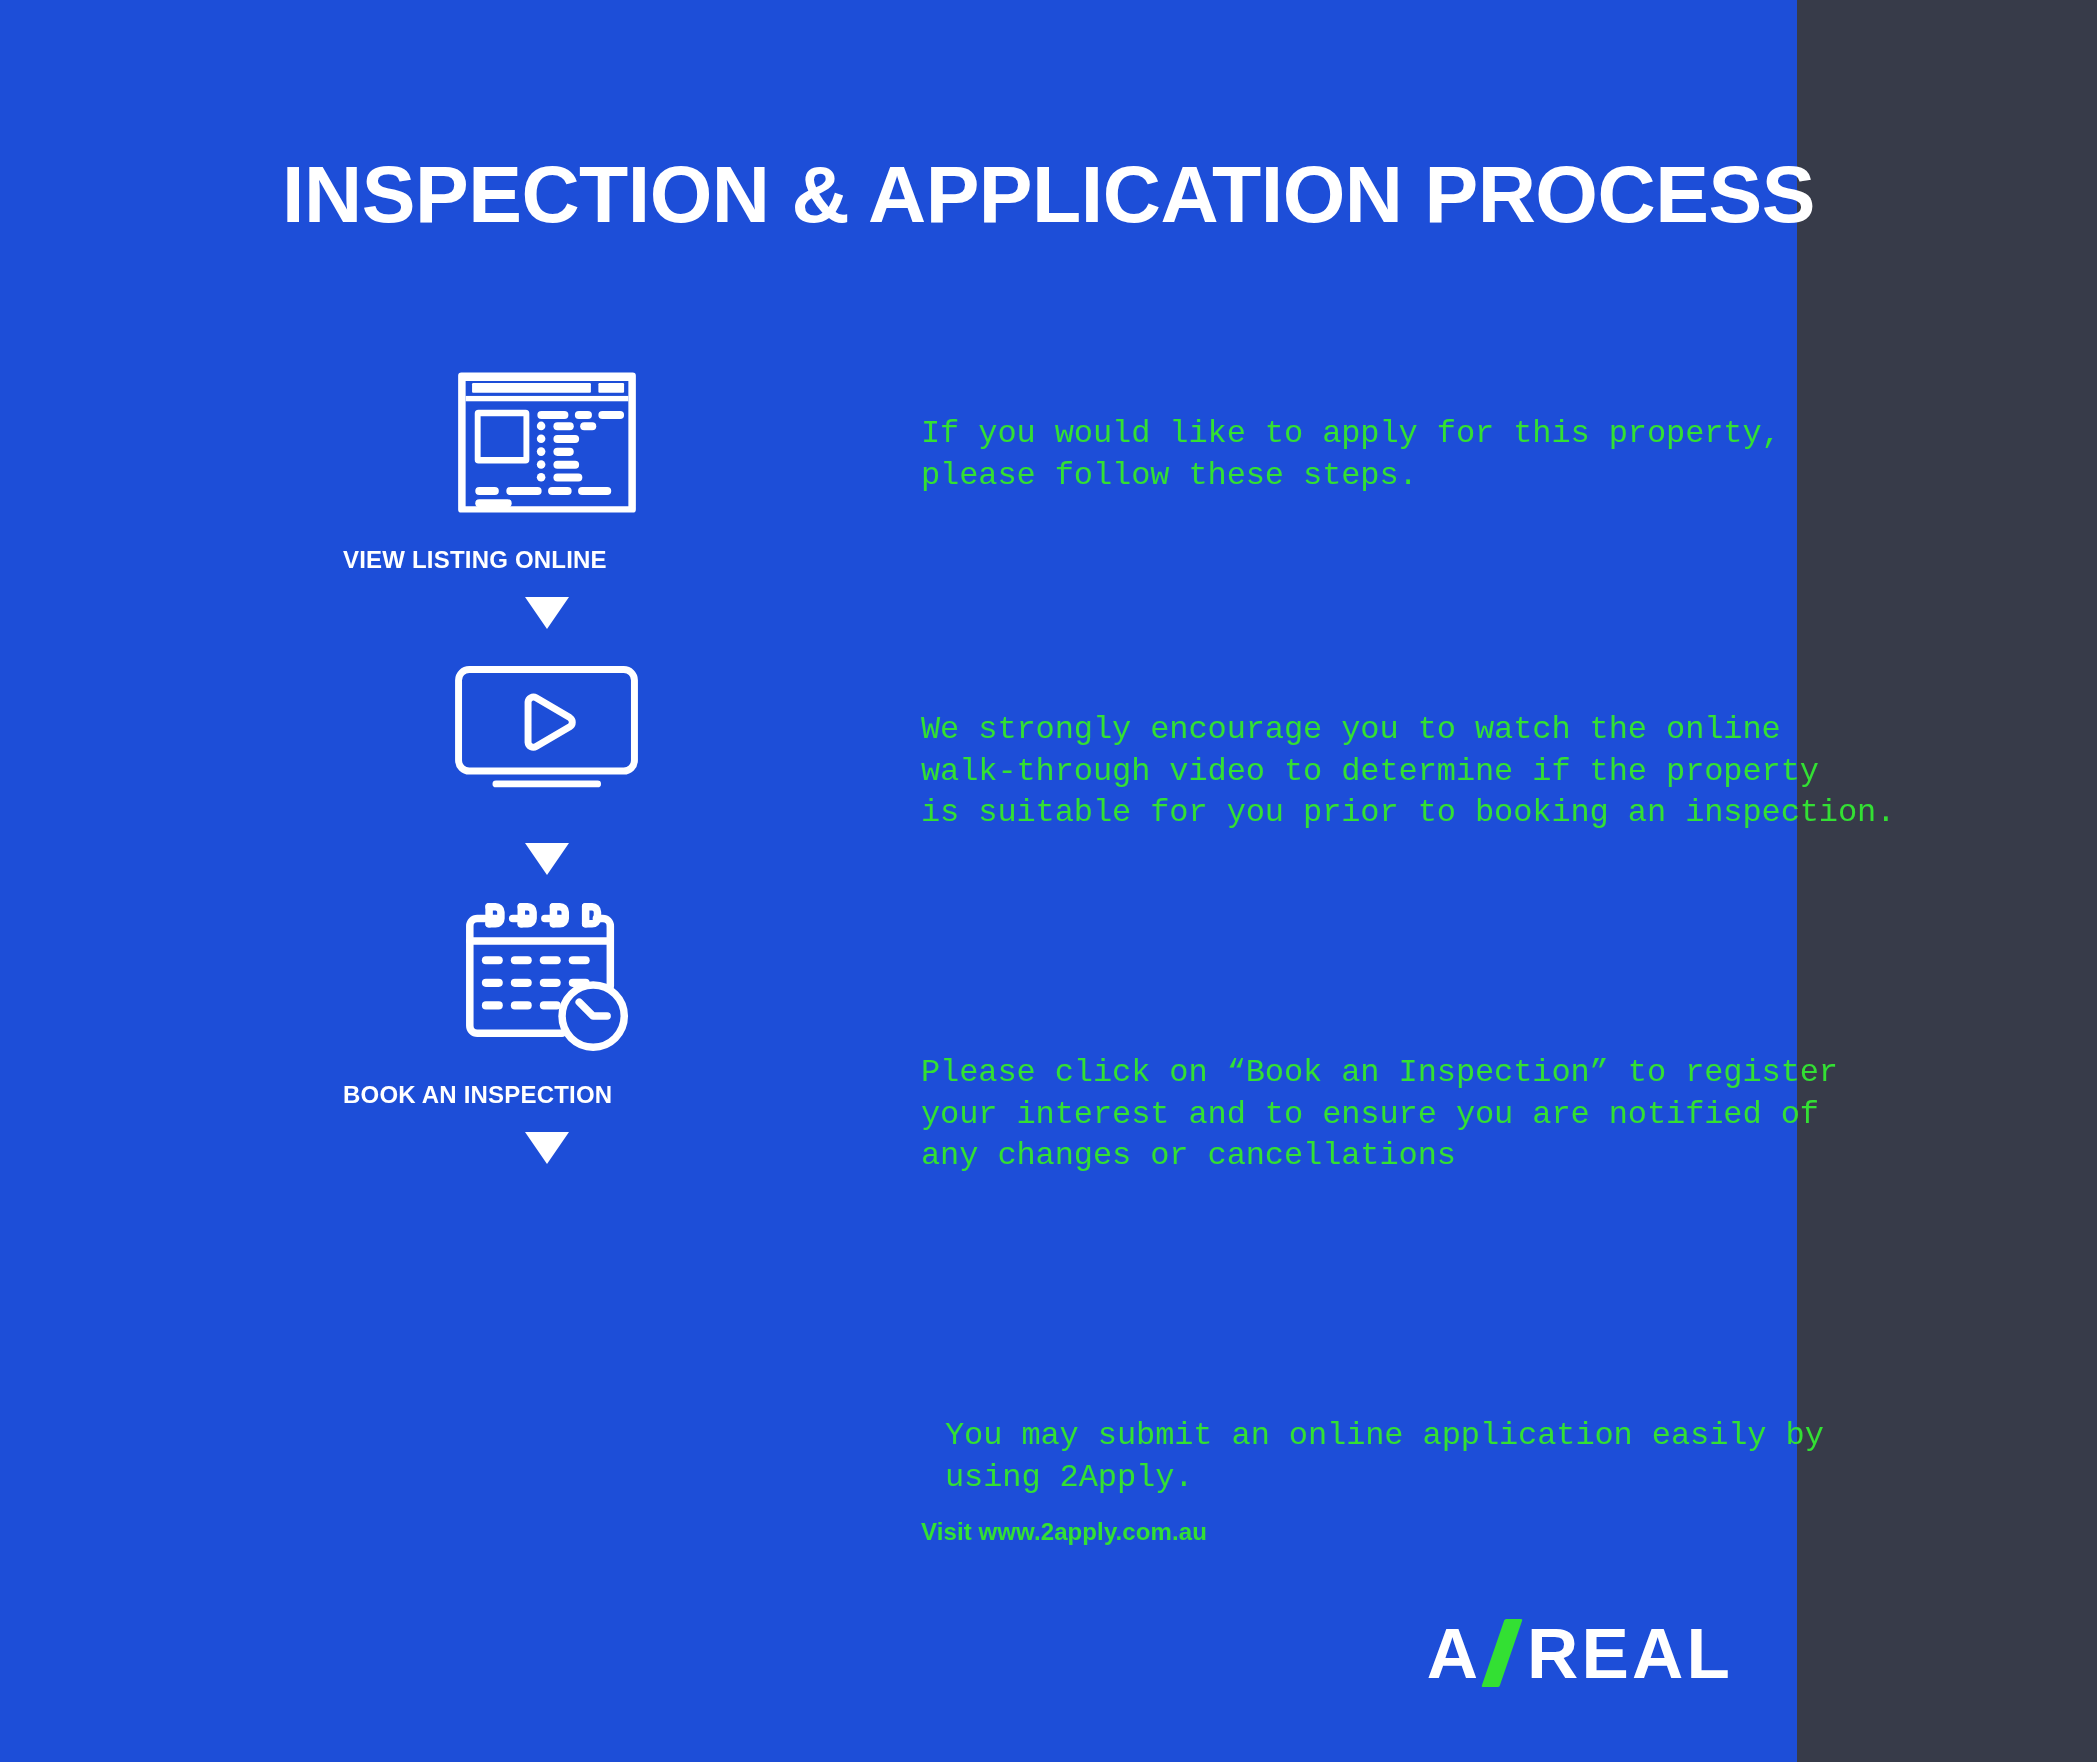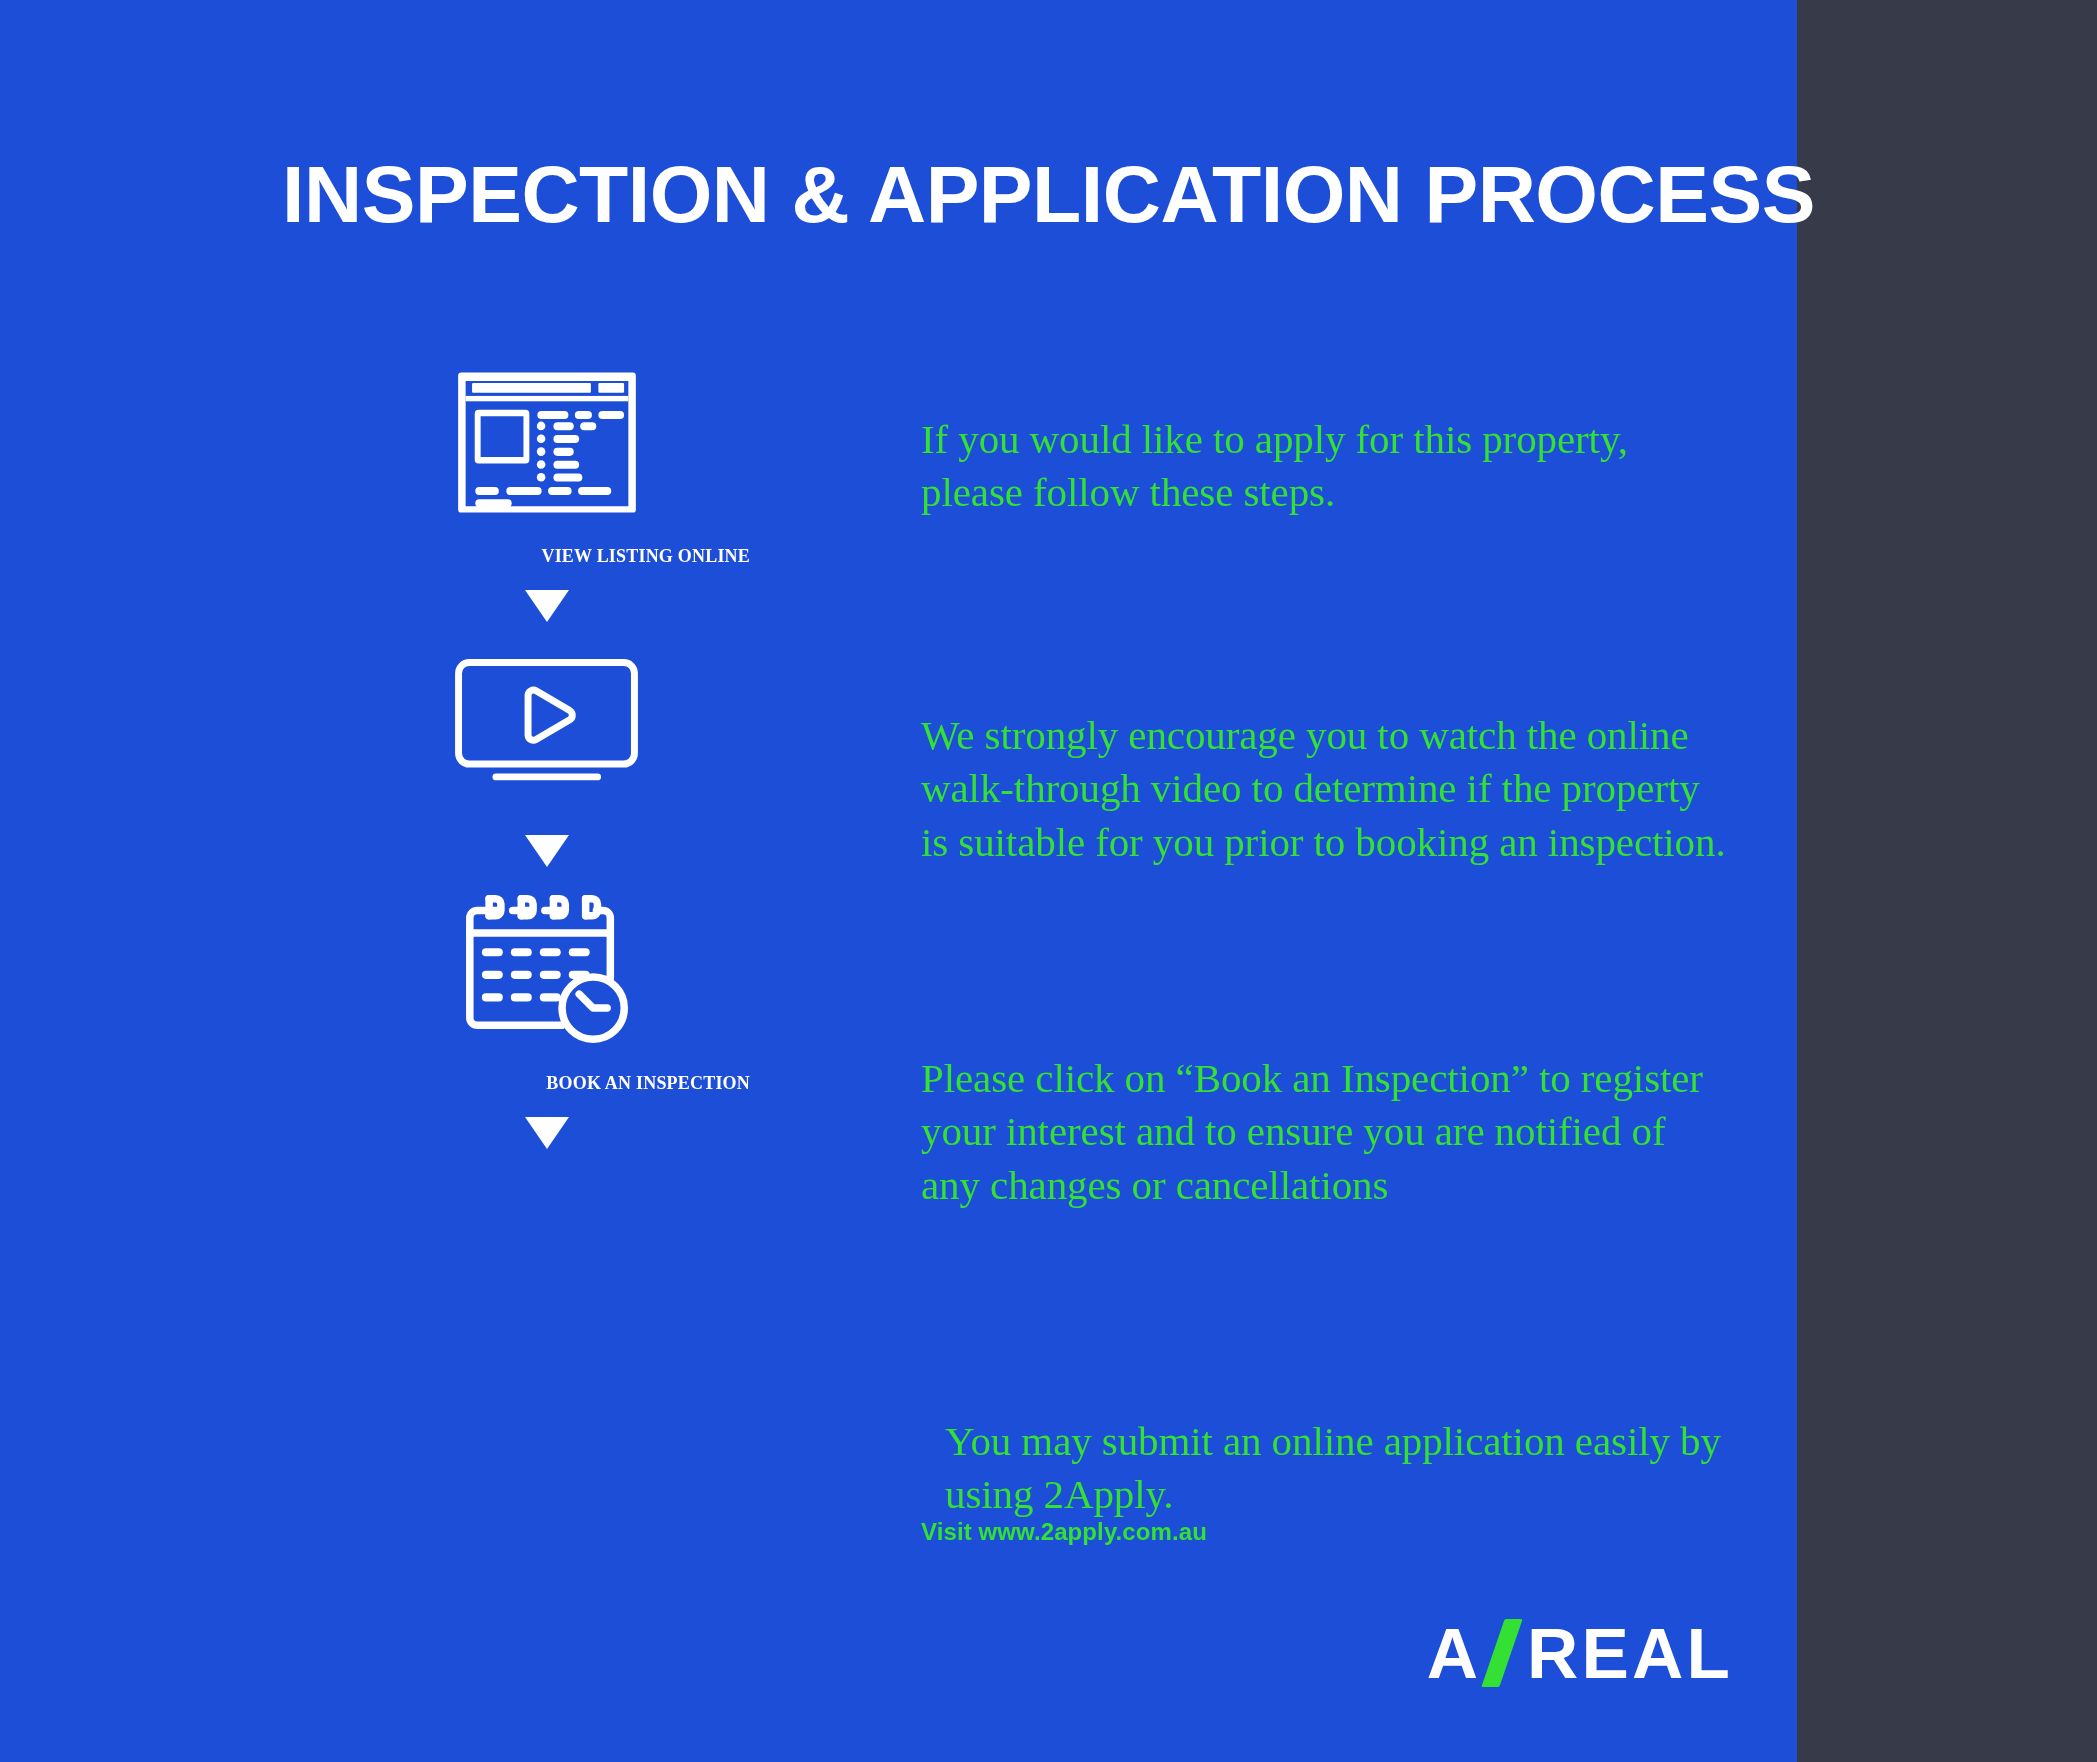--- a/index.html
+++ b/index.html
@@ -52,25 +52,25 @@
   }
   .step-icon {
     display: flex;
     justify-content: center;
     align-items: center;
     height: 177px;
   }
   .step-icon svg { display: block; }
   .step-label {
     margin-top: 14px;
-    text-align: right;
+    text-align: left;
     color: #ffffff;
-    font-family: Liberation Serif, serif;
+    font-family: Liberation Sans, sans-serif;
     font-weight: bold;
-    font-size: 18px;
+    font-size: 24px;
     letter-spacing: 0.2px;
     line-height: 1.24;
   }
   .arrow-wrap {
     display: flex;
     justify-content: center;
     padding: 22.5px 0 14px 0;
   }
   .arrow {
     width: 0;
@@ -83,23 +83,23 @@
   
   .notes {
     position: absolute;
     left: 921px;
     top: 0;
     width: 1051px;
   }
   .note {
     position: absolute;
     color: #33e033;
-    font-family: Liberation Serif, serif;
+    font-family: Liberation Mono, monospace;
     font-weight: normal;
-    font-size: 41px;
+    font-size: 32px;
     line-height: 1.30;
     letter-spacing: -0.1px;
   }
   .note-1 { top: 413px; }
   .note-2 { top: 709px; }
   .note-3 { top: 1052px; }
   .note-4 { top: 1415px; margin-left: 24px; }
   .note p { margin: 0; white-space: nowrap; }
 
   .visit {

